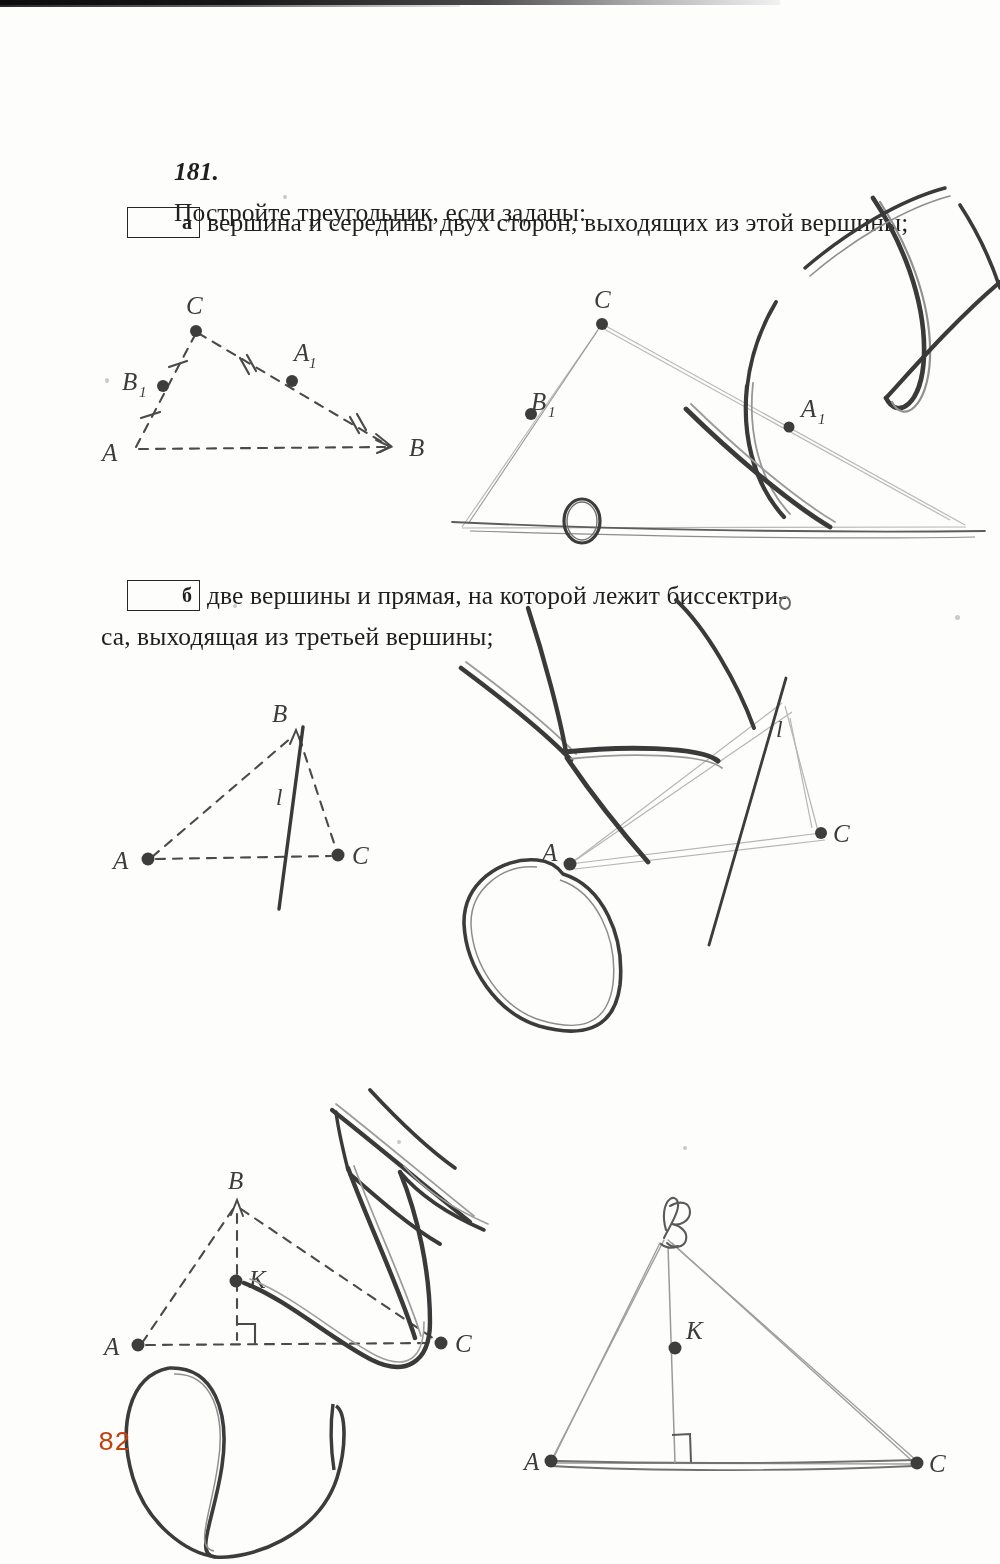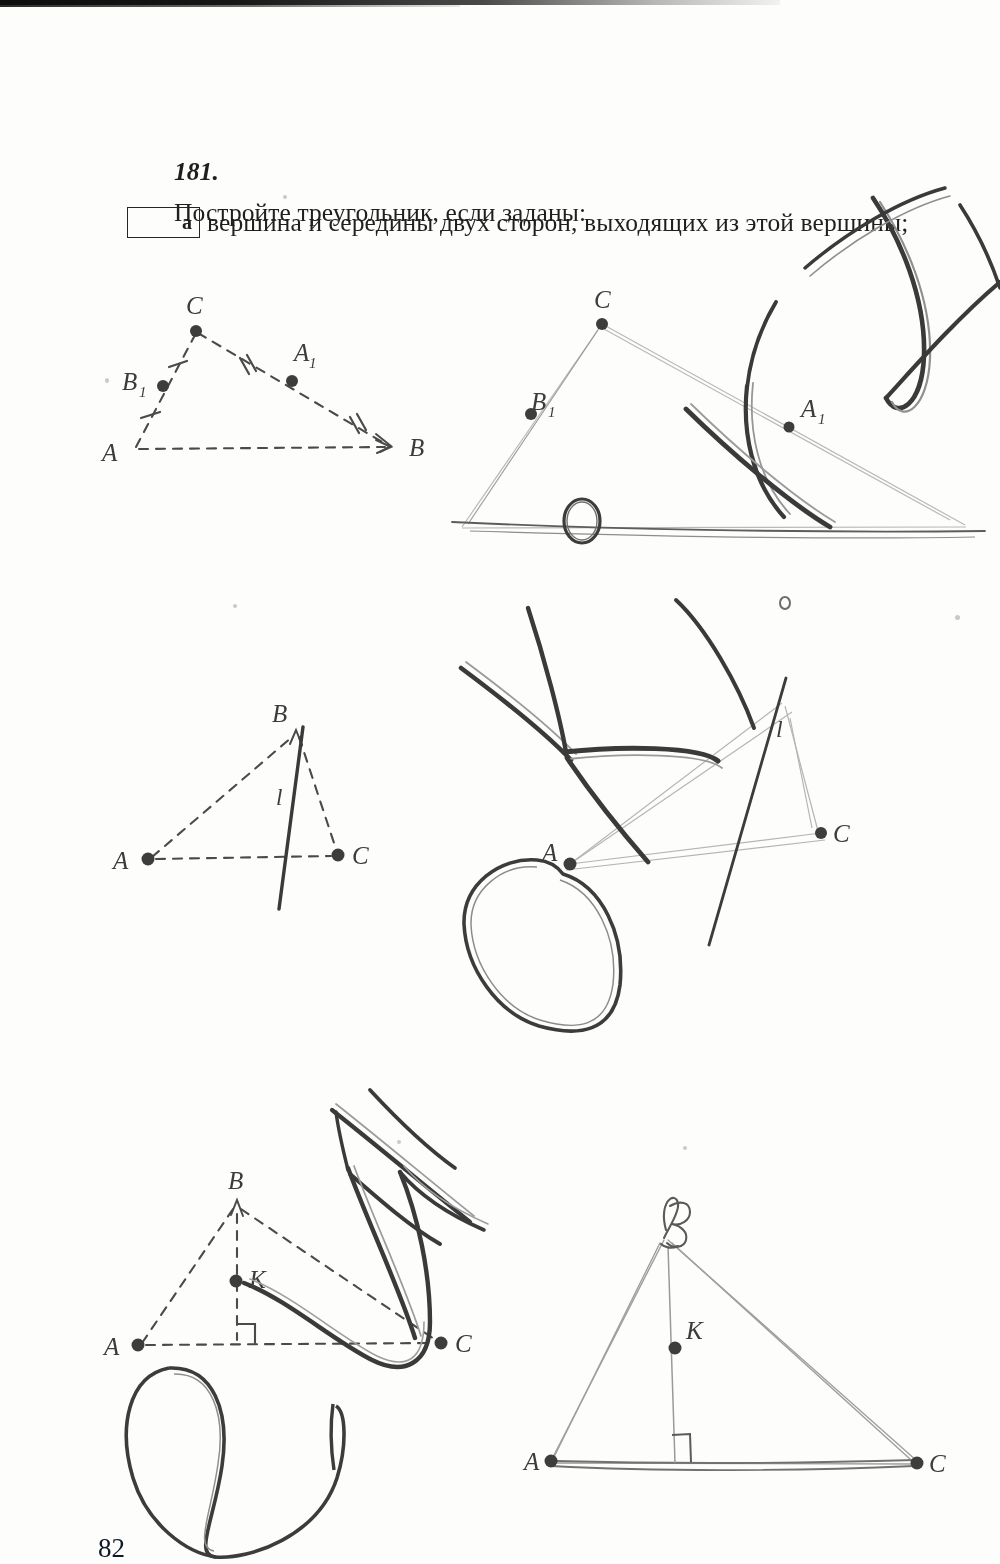--- a/index.html
+++ b/index.html
@@ -51,24 +51,24 @@
     font-weight: bold;
     font-size: 20px;
     line-height: 1;
     padding: 4px 7px 5px 7px;
     margin-right: 7px;
     vertical-align: 2px;
   }
   #page-number {
     position: absolute;
     left: 98px;
-    top: 1533px;
+    top: 1428px;
     font-size: 27px;
-    color: #0f172a;
-    font-family: Liberation Serif, serif;
+    color: #c2410c;
+    font-family: Liberation Mono, monospace;
   }
   svg.fig {
     position: absolute;
     overflow: visible;
   }
   .lbl {
     font-family: "Liberation Serif", "DejaVu Serif", serif;
     font-style: italic;
     fill: #3c3c3c;
   }
@@ -91,20 +91,24 @@
 
   <div class="para" style="left:148px; top:110px; width:800px;">
     <span class="num-bold">181.</span>
     <span>Постройте треугольник, если заданы:</span>
   </div>
 
   <div class="para" style="left:101px; top:161px; width:860px; text-indent:47px;">
     <span class="letter-box">а</span><span>вершина и середины двух сторон, выходящих из этой вершины;</span>
   </div>
 
+  <div class="para" style="left:101px; top:534px; width:860px; text-indent:47px;">
+    <span class="letter-box">б</span><span>две вершины и прямая, на которой лежит биссектри-
+са, выходящая из третьей вершины;</span>
+  </div>
 
 
   <svg class="fig" style="left:0; top:0;" width="1000" height="520">
     <g stroke="#4a4a4a" fill="none" stroke-width="2.1" stroke-linecap="round">
 
       <line x1="136" y1="447" x2="196" y2="333" stroke-dasharray="9 8"></line>
 
       <line x1="198" y1="333" x2="389" y2="446" stroke-dasharray="9 8"></line>
 
       <line x1="139" y1="449" x2="385" y2="447" stroke-dasharray="9 8"></line>

